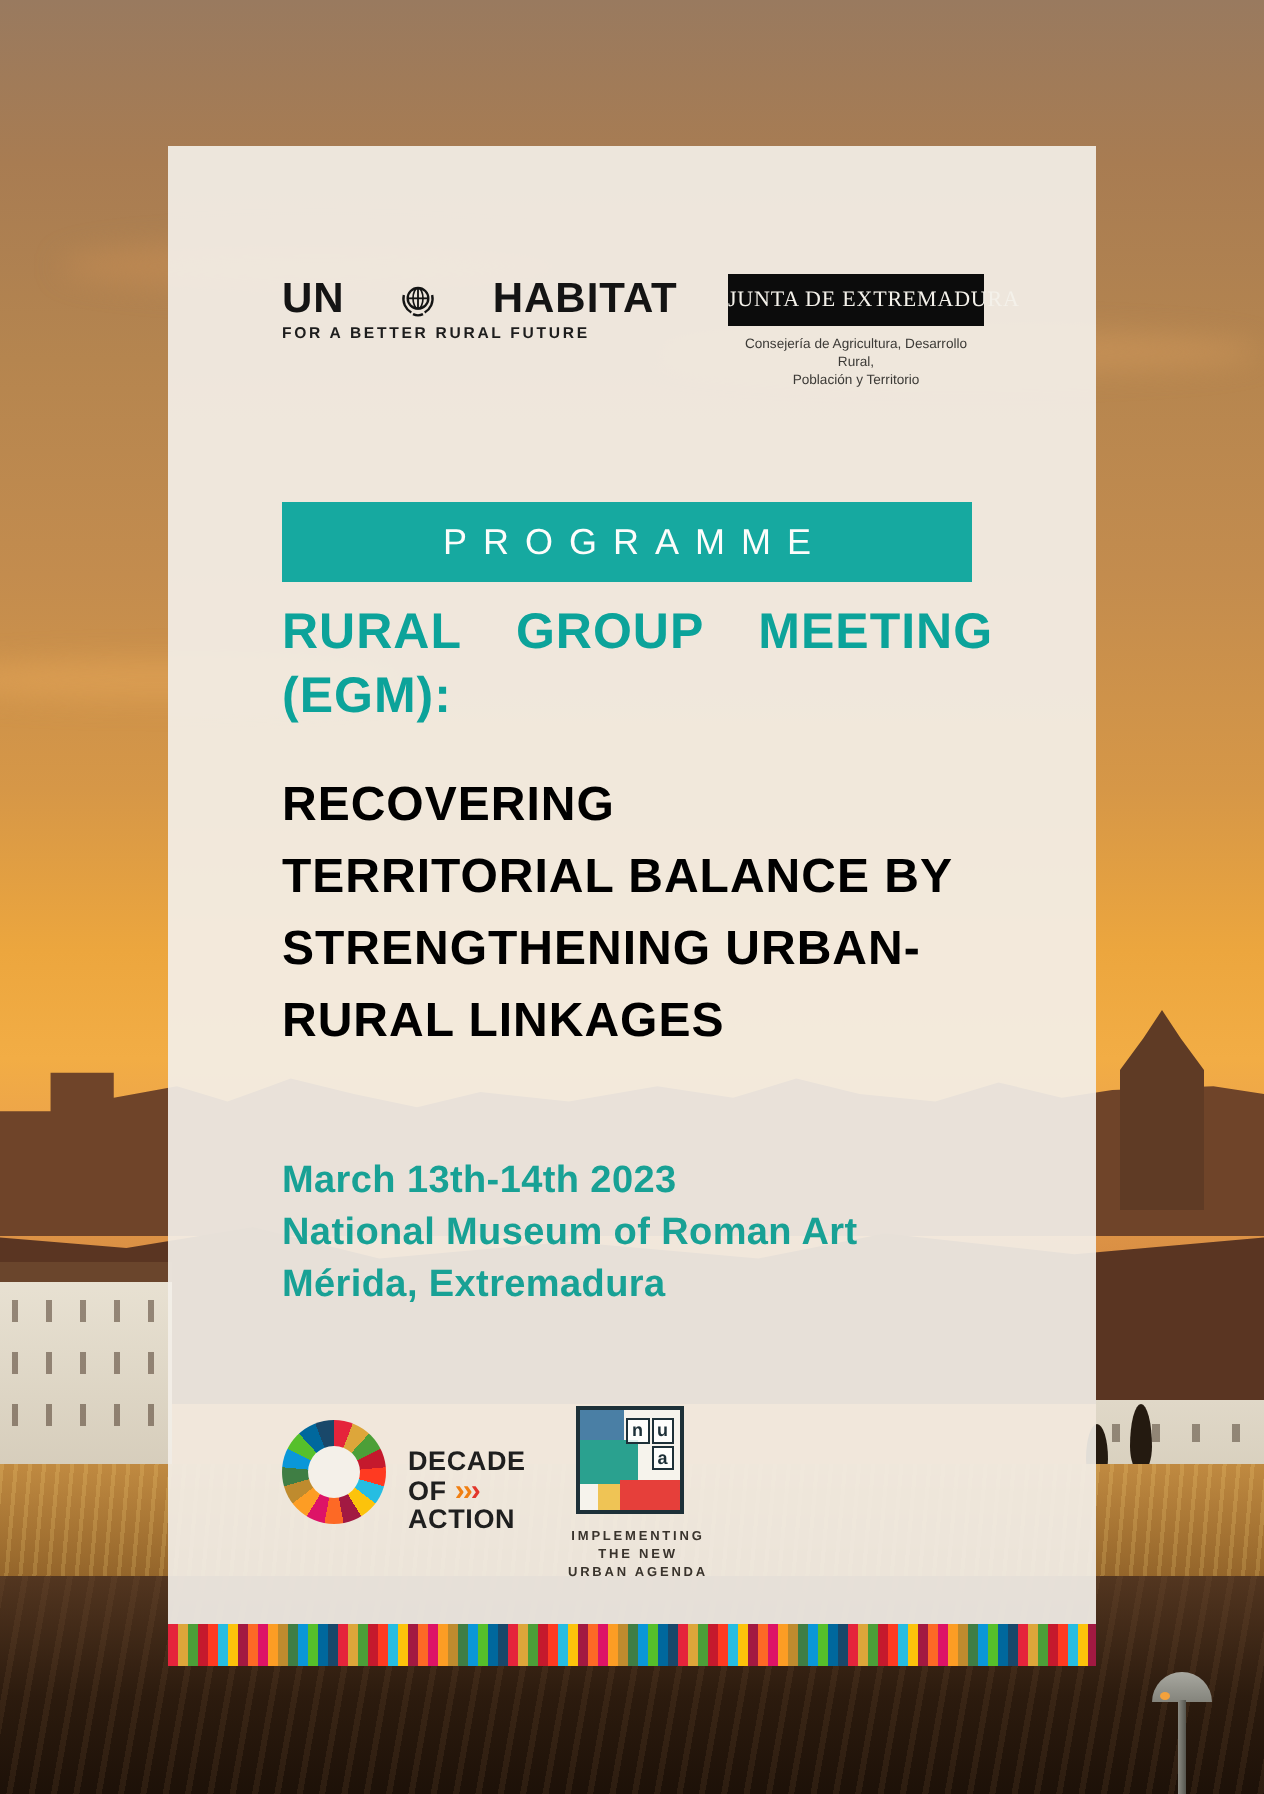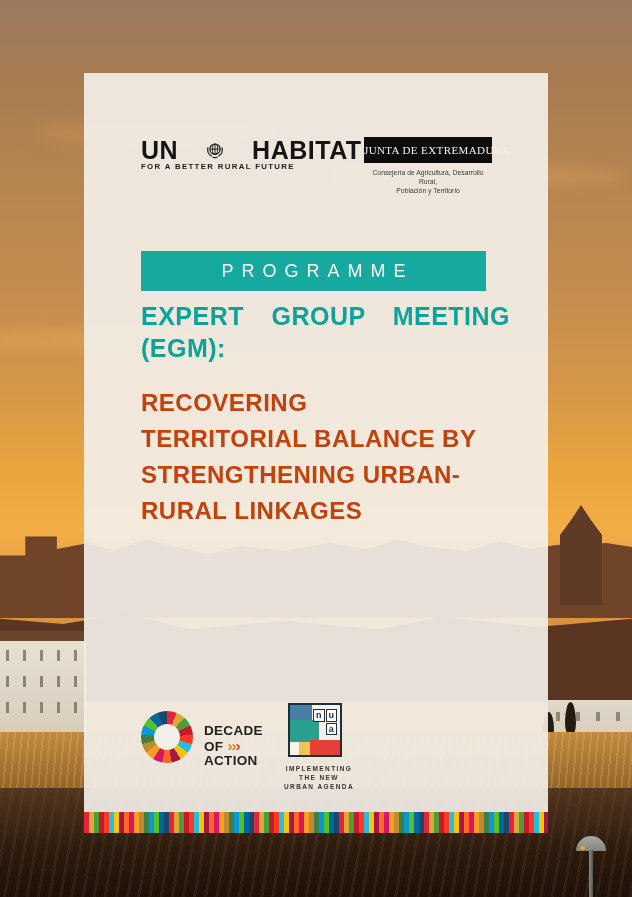--- a/index.html
+++ b/index.html
@@ -47,39 +47,39 @@
   .lamp-head{position:absolute;right:26px;top:836px;width:30px;height:15px;background:linear-gradient(180deg,#a8a8a0,#84847c);
     border-radius:50% 50% 0 0/100% 100% 0 0;}
   .lamp-head::after{content:"";position:absolute;left:4px;bottom:1px;width:5px;height:4px;border-radius:50%;background:#f3a13c;}
   .lamp-pole{position:absolute;right:39px;top:850px;width:4px;height:47px;background:linear-gradient(90deg,#8b8b83,#55554e);}
 
   
   .card{position:absolute;left:84px;top:73px;width:464px;height:760px;background:rgba(243,239,232,.92);}
 
   
   .unhabitat{position:absolute;left:57px;top:66px;color:#141414;}
-  .un-line{display:flex;align-items:center;font-weight:bold;font-size:25px;letter-spacing:.5px;line-height:22px;gap:26px;}
+  .un-line{display:flex;align-items:center;font-weight:bold;font-size:21px;letter-spacing:.5px;line-height:22px;gap:26px;}
   .un-emblem{width:20px;height:20px;margin:0 1px;}
   .un-tagline{font-size:7.8px;letter-spacing:1.35px;margin-top:1px;color:#1d1d1d;font-weight:bold;}
   .junta{position:absolute;left:280px;top:64px;width:128px;text-align:center;}
   .junta-box{background:#0c0c0c;color:#f4f1ea;font-family:"Liberation Serif",serif;font-size:11px;
     letter-spacing:.4px;line-height:26px;height:26px;white-space:nowrap;}
   .junta-sub{font-size:6.8px;line-height:9px;color:#3c3a36;margin-top:5px;}
 
   
   .banner{position:absolute;left:57px;top:178px;width:345px;height:40px;background:#16a9a0;
     display:flex;align-items:center;justify-content:center;}
   .banner span{color:#fdfdfb;font-weight:normal;font-size:18px;letter-spacing:8px;padding-left:8px;}
 
   
   .title-teal{position:absolute;left:57px;top:227px;margin:0;color:#0ca39a;font-size:25px;line-height:32px;
     font-weight:bold;letter-spacing:.5px;}
   .title-teal .tl1{display:block;word-spacing:20px;}
   .title-teal .tl2{display:block;}
-  .title-black{position:absolute;left:57px;top:312px;margin:0;color:#c2410c;font-size:24px;line-height:36px;
+  .title-black{position:absolute;left:57px;top:312px;margin:0;color:#000000;font-size:24px;line-height:36px;
     font-weight:bold;letter-spacing:.5px;}
   .title-black span{display:block;}
 
   
   .event-info{position:absolute;left:57px;top:505px;color:#18a195;font-size:19px;line-height:26px;font-weight:bold;letter-spacing:.2px;}
 
   
   .decade{position:absolute;left:57px;top:632px;display:flex;align-items:center;}
   .sdg-wheel{width:52px;height:52px;border-radius:50%;position:relative;
     background:conic-gradient(#e5243b 0 5.88%,#dda63a 0 11.76%,#4c9f38 0 17.65%,#c5192d 0 23.53%,#ff3a21 0 29.41%,#26bde2 0 35.29%,#fcc30b 0 41.18%,#a21942 0 47.06%,#fd6925 0 52.94%,#dd1367 0 58.82%,#fd9d24 0 64.71%,#bf8b2e 0 70.59%,#3f7e44 0 76.47%,#0a97d9 0 82.35%,#56c02b 0 88.24%,#00689d 0 94.12%,#19486a 0 100%);}
@@ -158,31 +158,36 @@
         <div>Consejería de Agricultura, Desarrollo Rural,</div>
         <div>Población y Territorio</div>
       </div>
     </div>
 
     <div class="banner">
       <span>PROGRAMME</span>
     </div>
 
     <h1 class="title-teal">
-      <span class="tl1">EXPERT GROUP MEETING</span>
+      <span class="tl1">RURAL GROUP MEETING</span>
       <span class="tl2">(EGM):</span>
     </h1>
 
     <h2 class="title-black">
       <span>RECOVERING</span>
       <span>TERRITORIAL BALANCE BY</span>
       <span>STRENGTHENING URBAN-</span>
       <span>RURAL LINKAGES</span>
     </h2>
 
+    <div class="event-info">
+      <div>March 13th-14th 2023</div>
+      <div>National Museum of Roman Art</div>
+      <div>Mérida, Extremadura</div>
+    </div>
 
     <div class="decade">
       <div class="sdg-wheel"></div>
       <div class="decade-text">
         <span class="row">DECADE</span>
         <span class="row">
           <span>OF</span>
           <span class="chev or">››</span><span class="chev rd">›</span>
         </span>
         <span class="row">ACTION</span>

